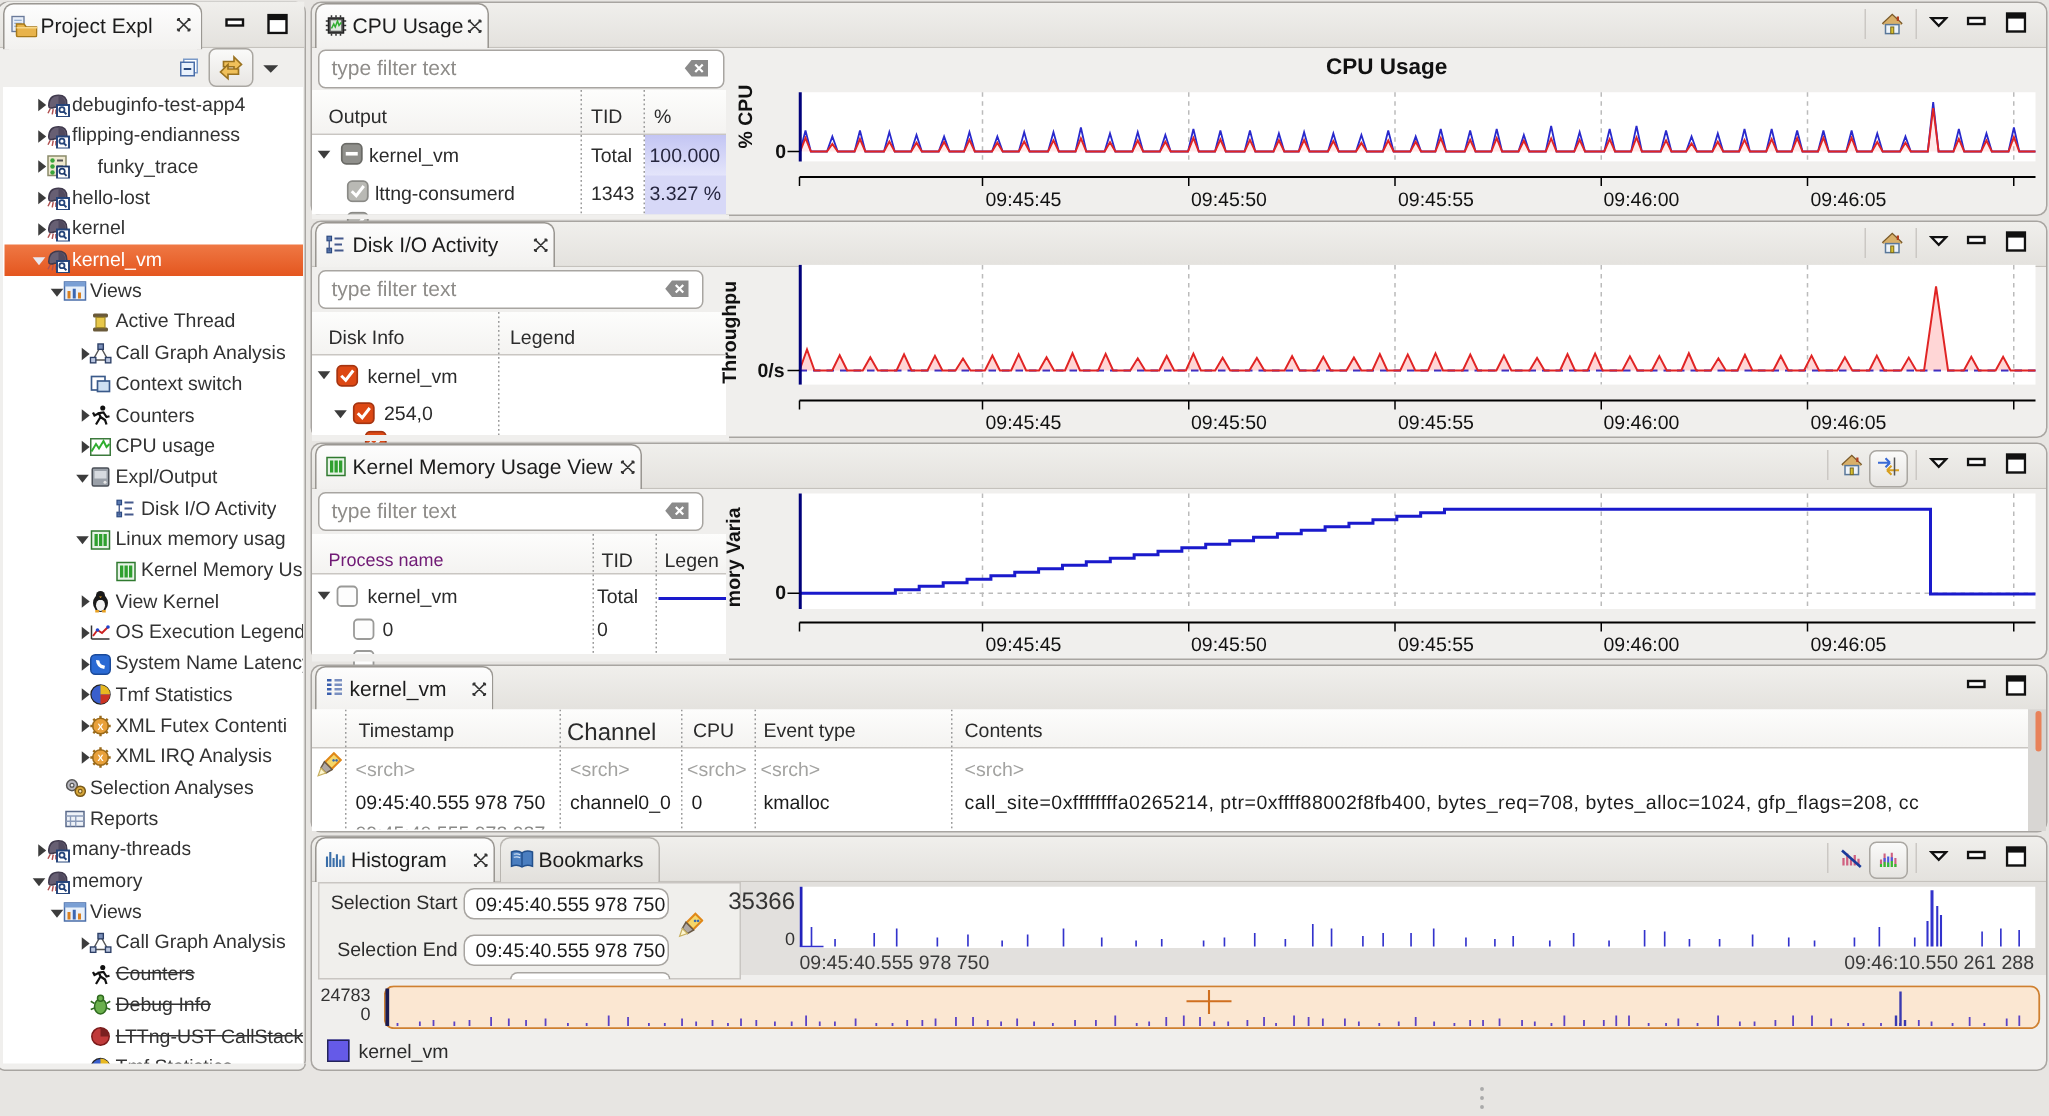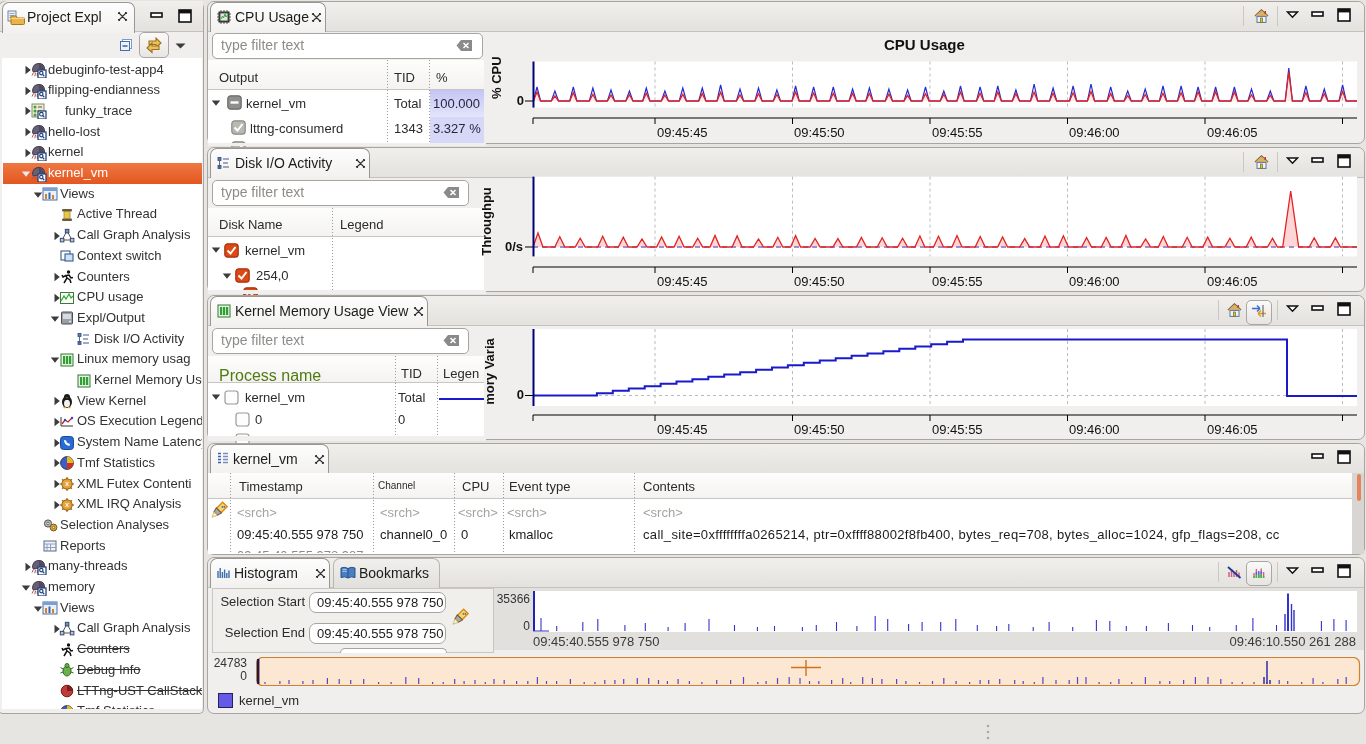--- a/index.html
+++ b/index.html
@@ -629,21 +629,21 @@
 <div class="filter" style="position:absolute;left:212px;top:180px;width:257px;height:26px;"></div>
 <div style="position:absolute;left:221px;top:184px;font-size:14px;color:#8e8c89;font-weight:400;white-space:nowrap;line-height:1.15;">type filter text</div>
 <div style="position:absolute;left:443px;top:186px;">
     <svg width="17" height="13" viewBox="0 0 17 13" style="">
       <path d="M5 1 h11 v11 h-11 l-4.5 -5.5 Z" fill="#8a8a8a"></path>
       <path d="M7.5 4 l5 5 M12.5 4 l-5 5" stroke="#fff" stroke-width="1.5"></path>
     </svg>
   </div>
 <div style="position:absolute;left:208px;top:208px;width:276px;height:82px;background:#fff;"></div>
 <div class="hdr" style="position:absolute;left:208px;top:208px;width:276px;height:29px;"></div>
-<div style="position:absolute;left:219px;top:218px;font-size:13px;color:#2b2b2b;font-weight:400;white-space:nowrap;line-height:1.15;">Disk Name</div>
+<div style="position:absolute;left:219px;top:218px;font-size:13px;color:#2b2b2b;font-weight:400;white-space:nowrap;line-height:1.15;">Disk Info</div>
 <div style="position:absolute;left:340px;top:218px;font-size:13px;color:#2b2b2b;font-weight:400;white-space:nowrap;line-height:1.15;">Legend</div>
 <div class="dotv" style="position:absolute;left:332px;top:208px;width:1px;height:82px;"></div>
 <div style="position:absolute;left:211px;top:246px;">
     <svg width="10" height="8" viewBox="0 0 10 8" style="">
       <path d="M0.8 1.5 L9.2 1.5 L5 6.8 Z" fill="#3c3c3c"></path>
     </svg>
   </div>
 <div style="position:absolute;left:224px;top:243px;">
     <svg width="15" height="15" viewBox="0 0 15 15" style="">
       <rect x="0.8" y="0.8" width="13.4" height="13.4" rx="3" fill="#dd4814" stroke="#a53410" stroke-width="1.2"></rect>
@@ -758,21 +758,21 @@
 <div class="filter" style="position:absolute;left:212px;top:328px;width:257px;height:26px;"></div>
 <div style="position:absolute;left:221px;top:332px;font-size:14px;color:#8e8c89;font-weight:400;white-space:nowrap;line-height:1.15;">type filter text</div>
 <div style="position:absolute;left:443px;top:334px;">
     <svg width="17" height="13" viewBox="0 0 17 13" style="">
       <path d="M5 1 h11 v11 h-11 l-4.5 -5.5 Z" fill="#8a8a8a"></path>
       <path d="M7.5 4 l5 5 M12.5 4 l-5 5" stroke="#fff" stroke-width="1.5"></path>
     </svg>
   </div>
 <div style="position:absolute;left:208px;top:356px;width:276px;height:80px;background:#fff;"></div>
 <div class="hdr" style="position:absolute;left:208px;top:356px;width:276px;height:27px;"></div>
-<div style="position:absolute;left:219px;top:367px;font-size:16px;color:#4d7c0f;font-weight:400;white-space:nowrap;line-height:1.15;">Process name</div>
+<div style="position:absolute;left:219px;top:367px;font-size:12px;color:#701a75;font-weight:400;white-space:nowrap;line-height:1.15;">Process name</div>
 <div style="position:absolute;left:401px;top:367px;font-size:13px;color:#2b2b2b;font-weight:400;white-space:nowrap;line-height:1.15;">TID</div>
 <div style="position:absolute;left:443px;top:367px;font-size:13px;color:#2b2b2b;font-weight:400;white-space:nowrap;line-height:1.15;">Legen</div>
 <div class="dotv" style="position:absolute;left:395px;top:356px;width:1px;height:80px;"></div>
 <div class="dotv" style="position:absolute;left:437px;top:356px;width:1px;height:80px;"></div>
 <div style="position:absolute;left:211px;top:393px;">
     <svg width="10" height="8" viewBox="0 0 10 8" style="">
       <path d="M0.8 1.5 L9.2 1.5 L5 6.8 Z" fill="#3c3c3c"></path>
     </svg>
   </div>
 <div style="position:absolute;left:224px;top:390px;">
@@ -852,21 +852,21 @@
     <svg width="14" height="14" viewBox="0 0 14 14" style="">
       <rect x="1" y="1" width="12" height="12" fill="#fff" stroke="#111" stroke-width="1.6"></rect>
       <rect x="1" y="1" width="12" height="3.4" fill="#111"></rect>
     </svg>
   </div>
 <div style="position:absolute;left:208px;top:473px;width:1144px;height:81px;background:#fff;"></div>
 <div class="hdr" style="position:absolute;left:208px;top:473px;width:1144px;height:26px;"></div>
 <div style="position:absolute;left:1352px;top:473px;width:12px;height:81px;background:#d8d6d3;"></div>
 <div style="position:absolute;left:1357px;top:474px;width:4px;height:27px;background:#e8825a;border-radius:2px;"></div>
 <div style="position:absolute;left:239px;top:480px;font-size:13px;color:#2b2b2b;font-weight:400;white-space:nowrap;line-height:1.15;">Timestamp</div>
-<div style="position:absolute;left:378px;top:480px;font-size:10px;color:#2b2b2b;font-weight:400;white-space:nowrap;line-height:1.15;">Channel</div>
+<div style="position:absolute;left:378px;top:480px;font-size:16px;color:#2b2b2b;font-weight:400;white-space:nowrap;line-height:1.15;">Channel</div>
 <div style="position:absolute;left:462px;top:480px;font-size:13px;color:#2b2b2b;font-weight:400;white-space:nowrap;line-height:1.15;">CPU</div>
 <div style="position:absolute;left:509px;top:480px;font-size:13px;color:#2b2b2b;font-weight:400;white-space:nowrap;line-height:1.15;">Event type</div>
 <div style="position:absolute;left:643px;top:480px;font-size:13px;color:#2b2b2b;font-weight:400;white-space:nowrap;line-height:1.15;">Contents</div>
 <div class="dotv" style="position:absolute;left:230px;top:473px;width:1px;height:81px;"></div>
 <div class="dotv" style="position:absolute;left:373px;top:473px;width:1px;height:81px;"></div>
 <div class="dotv" style="position:absolute;left:454px;top:473px;width:1px;height:81px;"></div>
 <div class="dotv" style="position:absolute;left:503px;top:473px;width:1px;height:81px;"></div>
 <div class="dotv" style="position:absolute;left:634px;top:473px;width:1px;height:81px;"></div>
 <div style="position:absolute;left:208px;top:501px;">
     <svg width="20" height="20" viewBox="0 0 20 20" style="">
@@ -964,21 +964,21 @@
     <svg width="20" height="20" viewBox="0 0 20 20" style="">
       <g transform="rotate(45 10 10)">
         <rect x="7" y="0.5" width="6.4" height="8.5" fill="#f5d76a" stroke="#e08818" stroke-width="1.4"></rect>
         <circle cx="10.2" cy="4" r="0.9" fill="#3a6ab0"></circle>
         <circle cx="11.6" cy="2.6" r="0.9" fill="#3a6ab0"></circle>
         <path d="M6.6 9 h7.2 L12.6 13.6 h-4.8 Z" fill="#b0a8a4" stroke="#6a5a46" stroke-width="1"></path>
         <path d="M7.8 13.6 h4.8 L10.2 18.6 Z" fill="#fdf6d0" stroke="#c8b060" stroke-width="0.8"></path>
       </g>
     </svg>
   </div>
-<div style="position:absolute;right:836px;top:593px;font-size:12px;color:#333;font-weight:400;white-space:nowrap;line-height:1.15;">35366</div>
+<div style="position:absolute;right:836px;top:593px;font-size:16px;color:#333;font-weight:400;white-space:nowrap;line-height:1.15;">35366</div>
 <div style="position:absolute;right:836px;top:620px;font-size:12px;color:#333;font-weight:400;white-space:nowrap;line-height:1.15;">0</div>
 <div style="position:absolute;left:533px;top:591px;width:824px;height:41px;">
     <svg width="824" height="41" viewBox="0 0 824 41" style="">
       <rect x="0" y="0" width="824" height="41" fill="#fff"></rect>
       <path d="M1 0 V40" stroke="#2222bb" stroke-width="2"></path>
       <path d="M8.0 27 V40" stroke="#3333cc" stroke-width="1.1"></path>
       <path d="M23.7 35 V40" stroke="#3333cc" stroke-width="1.1"></path>
       <path d="M49.8 31 V40" stroke="#3333cc" stroke-width="1.1"></path>
       <path d="M64.8 28 V40" stroke="#3333cc" stroke-width="1.1"></path>
       <path d="M91.9 34 V40" stroke="#3333cc" stroke-width="1.1"></path>

